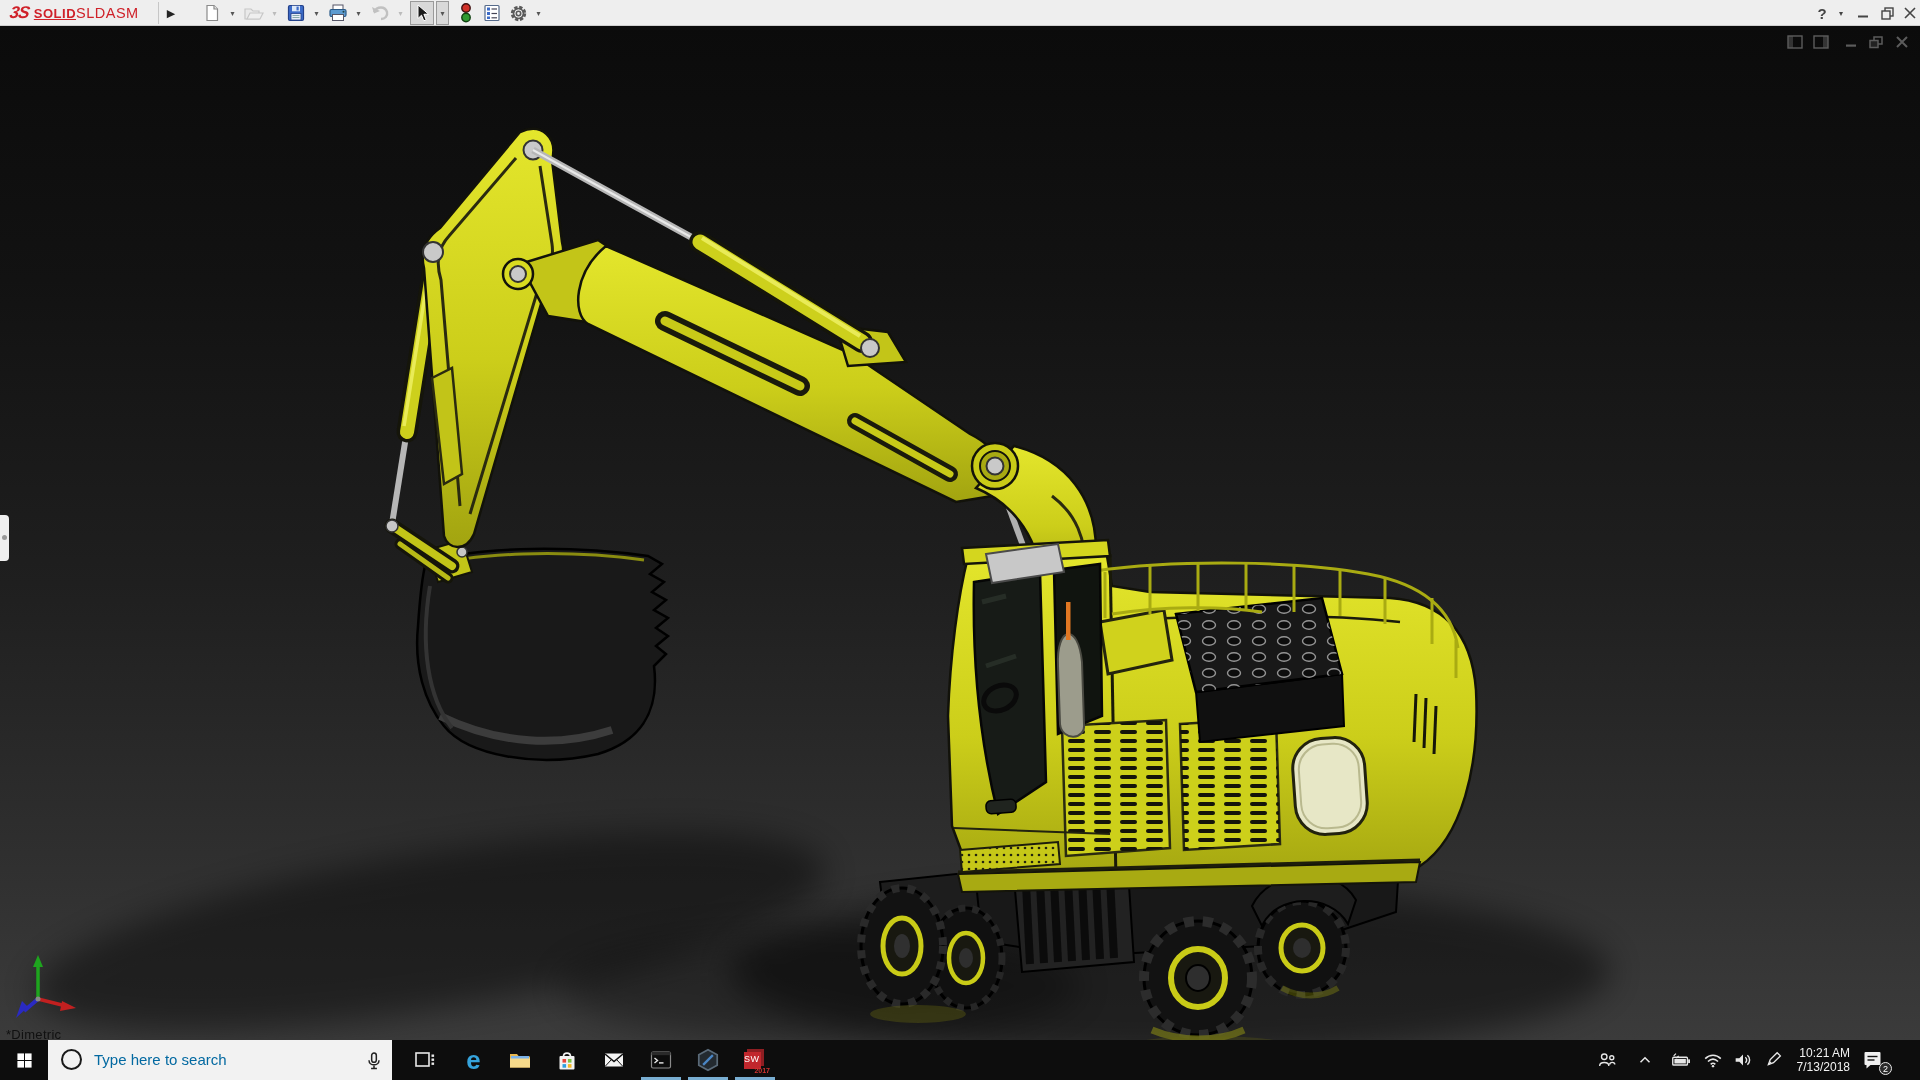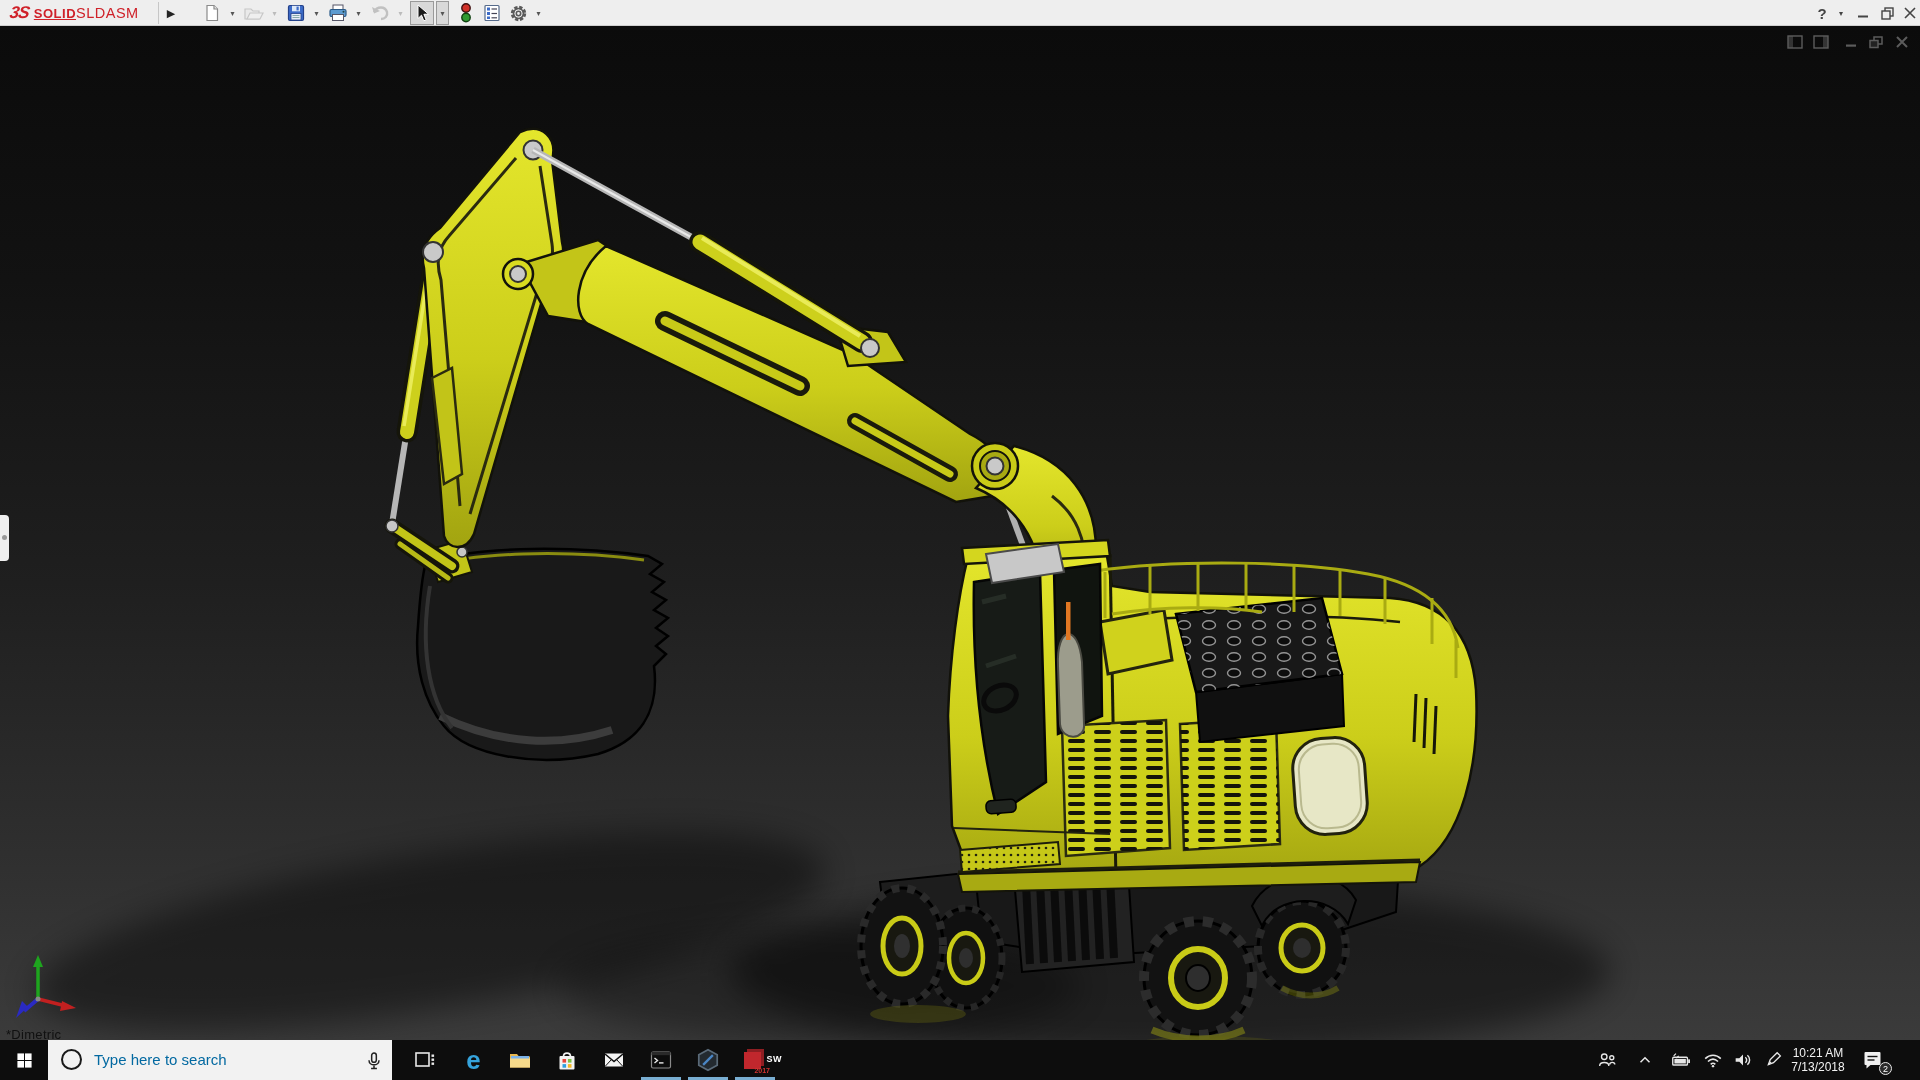--- a/index.html
+++ b/index.html
@@ -54,26 +54,26 @@
     border:2.6px solid #1a1a1a; border-radius:50%; }
   .searchbox .ph { position:absolute; left:46px; top:0; height:40px; line-height:40px;
     font-size:15px; color:#0369a1; }
   .searchbox .mic { position:absolute; right:8px; top:10px; }
   .appslot { position:absolute; top:4px; width:32px; height:32px; display:flex; align-items:center;
     justify-content:center; }
   .underline { position:absolute; top:37px; height:3px; width:40px; background:#79aed2; }
   .sw-icon { position:relative; width:24px; height:24px; }
   .sw-cube { position:absolute; left:1px; top:4px; width:17px; height:17px; background:#c1272d;
     box-shadow:3px -3px 0 0 #8e1e22; }
-  .sw-cube span { position:absolute; left:0; top:2px; width:38px; text-align:right; color:#fff;
-    font-weight:bold; font-size:9px; letter-spacing:.5px; }
+  .sw-cube span { position:absolute; left:0; top:2px; width:38px; text-align:left; color:#fff;
+    font-weight:normal; font-size:9px; letter-spacing:.5px; }
   .sw-year { position:absolute; right:-3px; bottom:-2px; font-size:7px; font-weight:bold; color:#d23430; }
   .tray-ic { position:absolute; top:8px; width:26px; height:24px; display:flex; align-items:center;
     justify-content:center; }
-  .clock { position:absolute; left:1786px; top:6px; width:64px; text-align:center; color:#f2f2f2;
+  .clock { position:absolute; left:1786px; top:6px; width:64px; text-align:right; color:#f2f2f2;
     font-size:12px; line-height:14px; }
   .badge { position:absolute; right:-4px; bottom:-3px; width:13px; height:13px; border-radius:50%;
     background:#2b2b2b; border:1.5px solid #e8e8e8; color:#fff; font-size:9px; line-height:12px;
     text-align:center; }
 </style>
 </head>
 <body>
 
 <div class="titlebar">
   <div class="brand">

